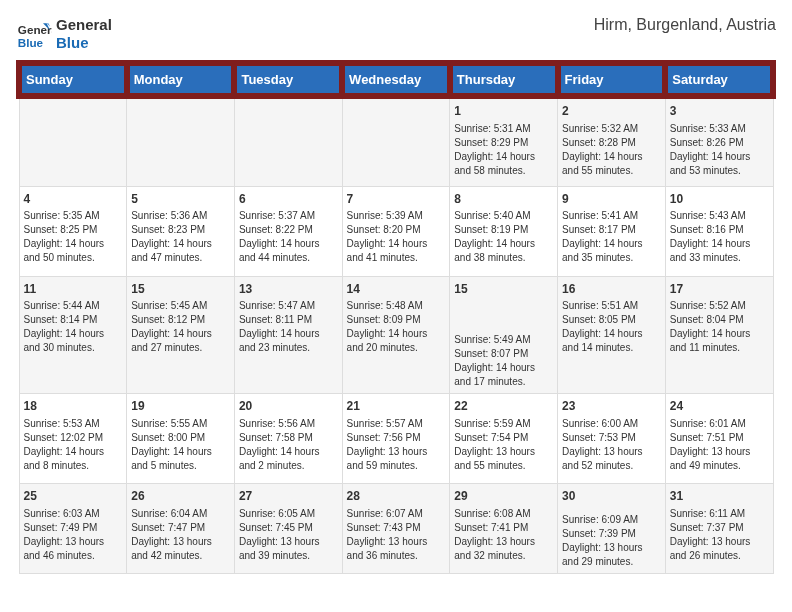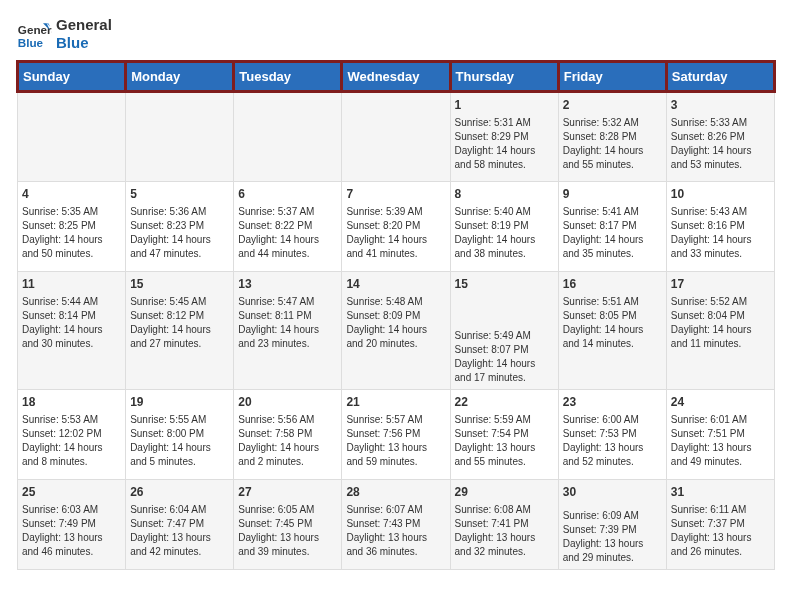--- a/index.html
+++ b/index.html
@@ -44,21 +44,21 @@
       border-collapse: collapse;
       font-size: 11px;
     }
     thead tr th {
       background: #2a6ebb;
       color: #fff;
       padding: 6px 4px;
       text-align: left;
       font-size: 13px;
       font-weight: bold;
-      border: 3px solid #7f1d1d;
+      border: 6px solid #7f1d1d;
     }
     tbody tr td {
       vertical-align: top;
       padding: 4px 4px;
       border: 1px solid #ddd;
       height: 90px;
       width: calc(100% / 7);
       color: #333;
       line-height: 1.4;
     }
@@ -92,20 +92,21 @@
       <text x="2" y="34" font-size="13" font-weight="bold" fill="#1a6bb5">Blue</text>
       <polygon points="30,8 38,16 34,8" fill="#1a6bb5"></polygon>
       <polygon points="34,8 38,12 36,8" fill="#5599dd"></polygon>
     </svg>
     <div style="line-height:1.2;">
       <div style="font-weight:bold;font-size:15px;color:#333;">General</div>
       <div style="font-weight:bold;font-size:15px;color:#1a6bb5;">Blue</div>
     </div>
   </div>
   <div class="title-area">
+    <h2>Hirm, Burgenland, Austria</h2>
   </div>
 </div>
 
 <table>
   <thead>
     <tr>
     <th>Sunday</th>
         <th>Monday</th>
         <th>Tuesday</th>
         <th>Wednesday</th>

